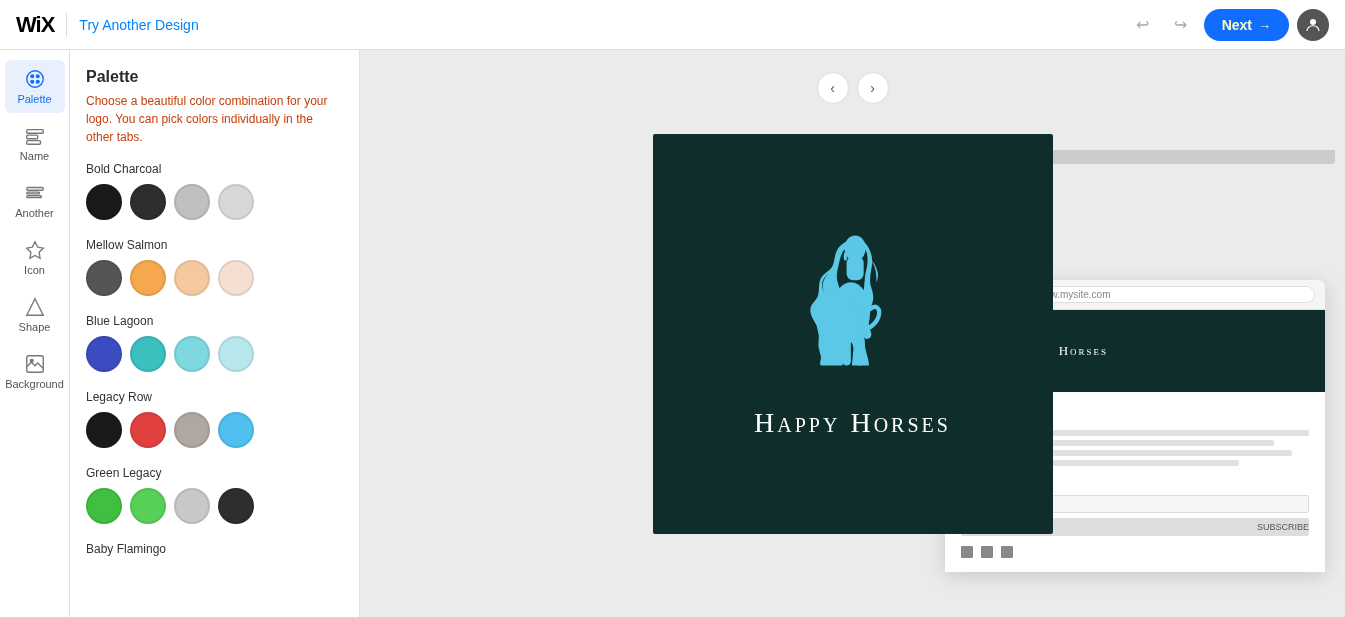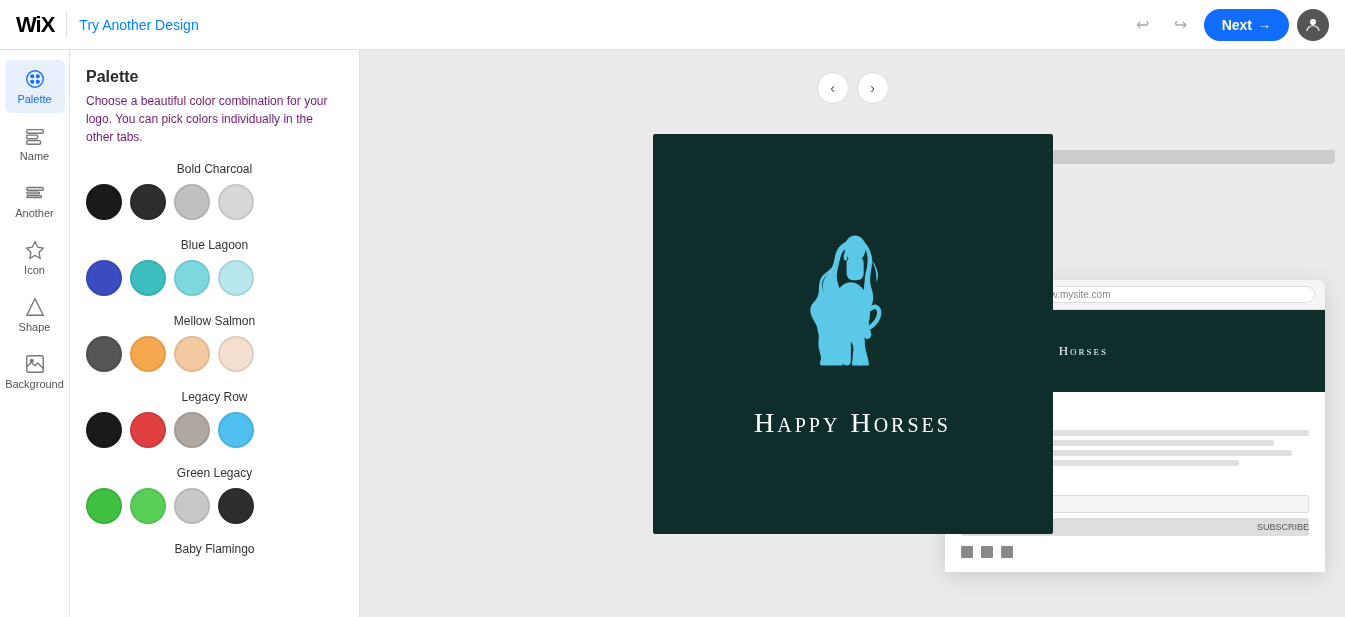--- a/index.html
+++ b/index.html
@@ -47,26 +47,26 @@
     .nav-label { font-size: 11px; color: #555; }
     .nav-item.active .nav-label { color: #116dff; }
 
     
     .palette-panel {
       width: 290px; background: #fff; border-right: 1px solid #e0e0e0;
       display: flex; flex-direction: column; flex-shrink: 0; overflow: hidden;
     }
     .palette-header { padding: 18px 16px 8px 16px; }
     .palette-title { font-size: 16px; font-weight: 700; color: #2b2b2b; margin-bottom: 6px; }
-    .palette-desc { font-size: 12px; color: #701a75; line-height: 1.5; }
+    .palette-desc { font-size: 12px; color: #c2410c; line-height: 1.5; }
     .palette-list-wrapper { flex: 1; overflow-y: auto; padding: 8px 16px 16px 16px; position: relative; }
     .palette-list-wrapper::-webkit-scrollbar { width: 6px; }
     .palette-list-wrapper::-webkit-scrollbar-thumb { background: #ccc; border-radius: 3px; }
 
-    .palette-group { margin-bottom: 18px; text-align: center; }
+    .palette-group { margin-bottom: 18px; }
     .palette-group-name { font-size: 12px; color: #333; margin-bottom: 8px; font-weight: 500; }
     .palette-swatches { display: flex; gap: 8px; flex-wrap: wrap; }
     .swatch {
       width: 36px; height: 36px; border-radius: 50%; border: 2px solid rgba(0,0,0,0.08); cursor: pointer;
       flex-shrink: 0;
     }
 
     
     .canvas-area {
       flex: 1; display: flex; align-items: center; justify-content: center;
@@ -209,36 +209,36 @@
         <div class="palette-group-name">Bold Charcoal</div>
         <div class="palette-swatches">
           <div class="swatch" style="background:#1a1a1a;"></div>
           <div class="swatch" style="background:#2e2e2e;"></div>
           <div class="swatch" style="background:#c0c0c0;"></div>
           <div class="swatch" style="background:#d8d8d8;"></div>
         </div>
       </div>
 
       <div class="palette-group">
+        <div class="palette-group-name">Mellow Salmon</div>
+        <div class="palette-swatches">
+          <div class="swatch" style="background:#555555;"></div>
+          <div class="swatch" style="background:#f5a84e;"></div>
+          <div class="swatch" style="background:#f5c9a0;"></div>
+          <div class="swatch" style="background:#f5dfd0;"></div>
+        </div>
+      </div>
+
+      <div class="palette-group">
         <div class="palette-group-name">Blue Lagoon</div>
         <div class="palette-swatches">
           <div class="swatch" style="background:#3b4cc0;"></div>
           <div class="swatch" style="background:#3dbfbf;"></div>
           <div class="swatch" style="background:#7dd8e0;"></div>
           <div class="swatch" style="background:#b8e8ee;"></div>
-        </div>
-      </div>
-
-      <div class="palette-group">
-        <div class="palette-group-name">Mellow Salmon</div>
-        <div class="palette-swatches">
-          <div class="swatch" style="background:#555555;"></div>
-          <div class="swatch" style="background:#f5a84e;"></div>
-          <div class="swatch" style="background:#f5c9a0;"></div>
-          <div class="swatch" style="background:#f5dfd0;"></div>
         </div>
       </div>
 
       <div class="palette-group">
         <div class="palette-group-name">Legacy Row</div>
         <div class="palette-swatches">
           <div class="swatch" style="background:#1a1a1a;"></div>
           <div class="swatch" style="background:#e04040;"></div>
           <div class="swatch" style="background:#b0a8a0;"></div>
           <div class="swatch" style="background:#4fc0f0;"></div>

